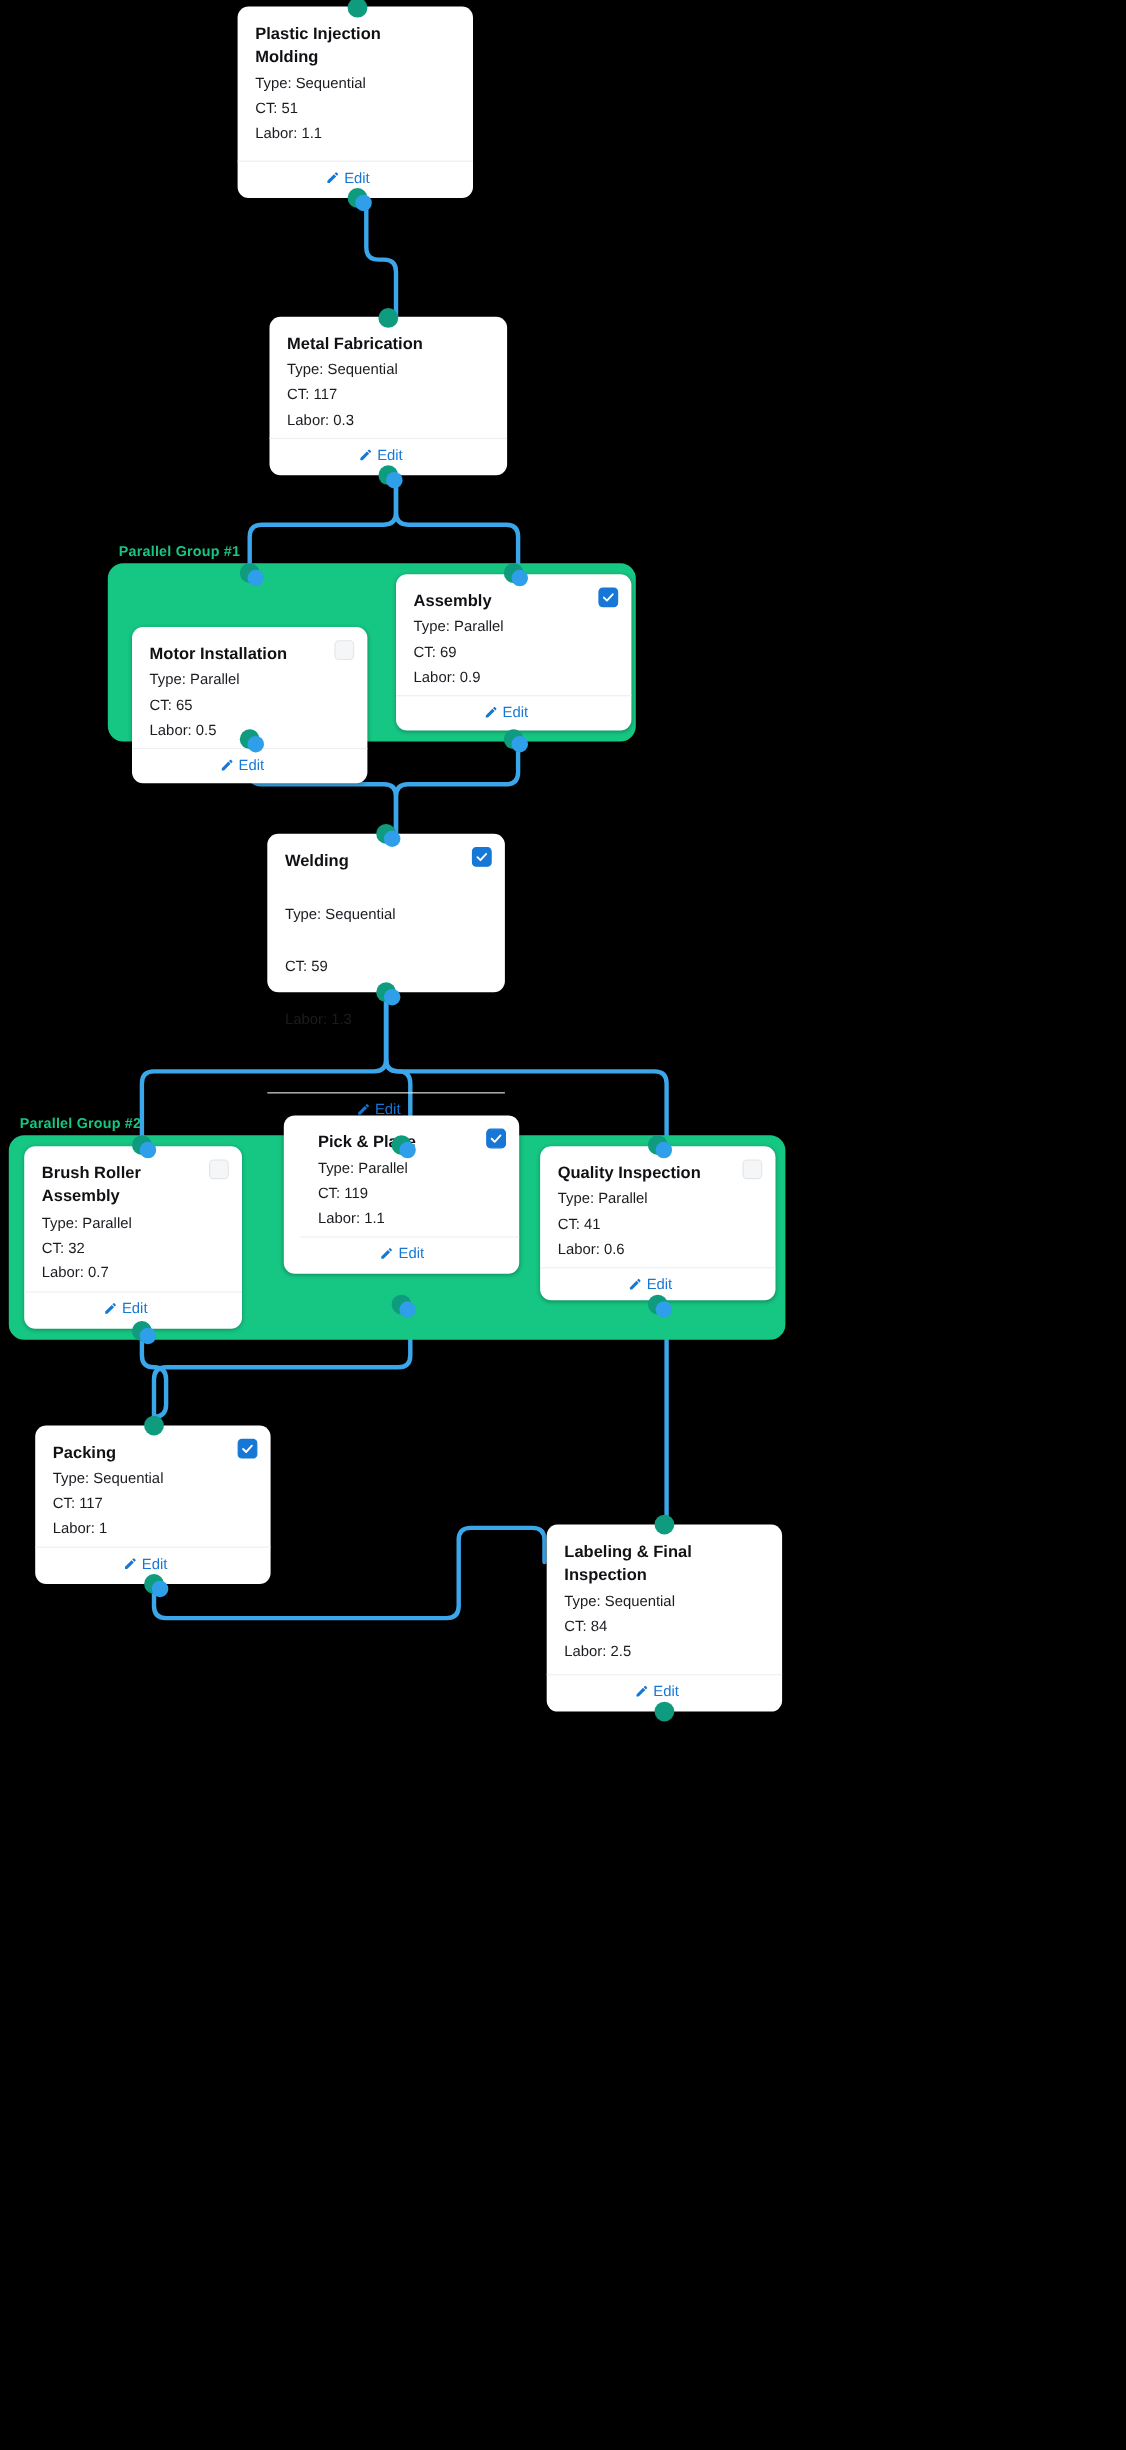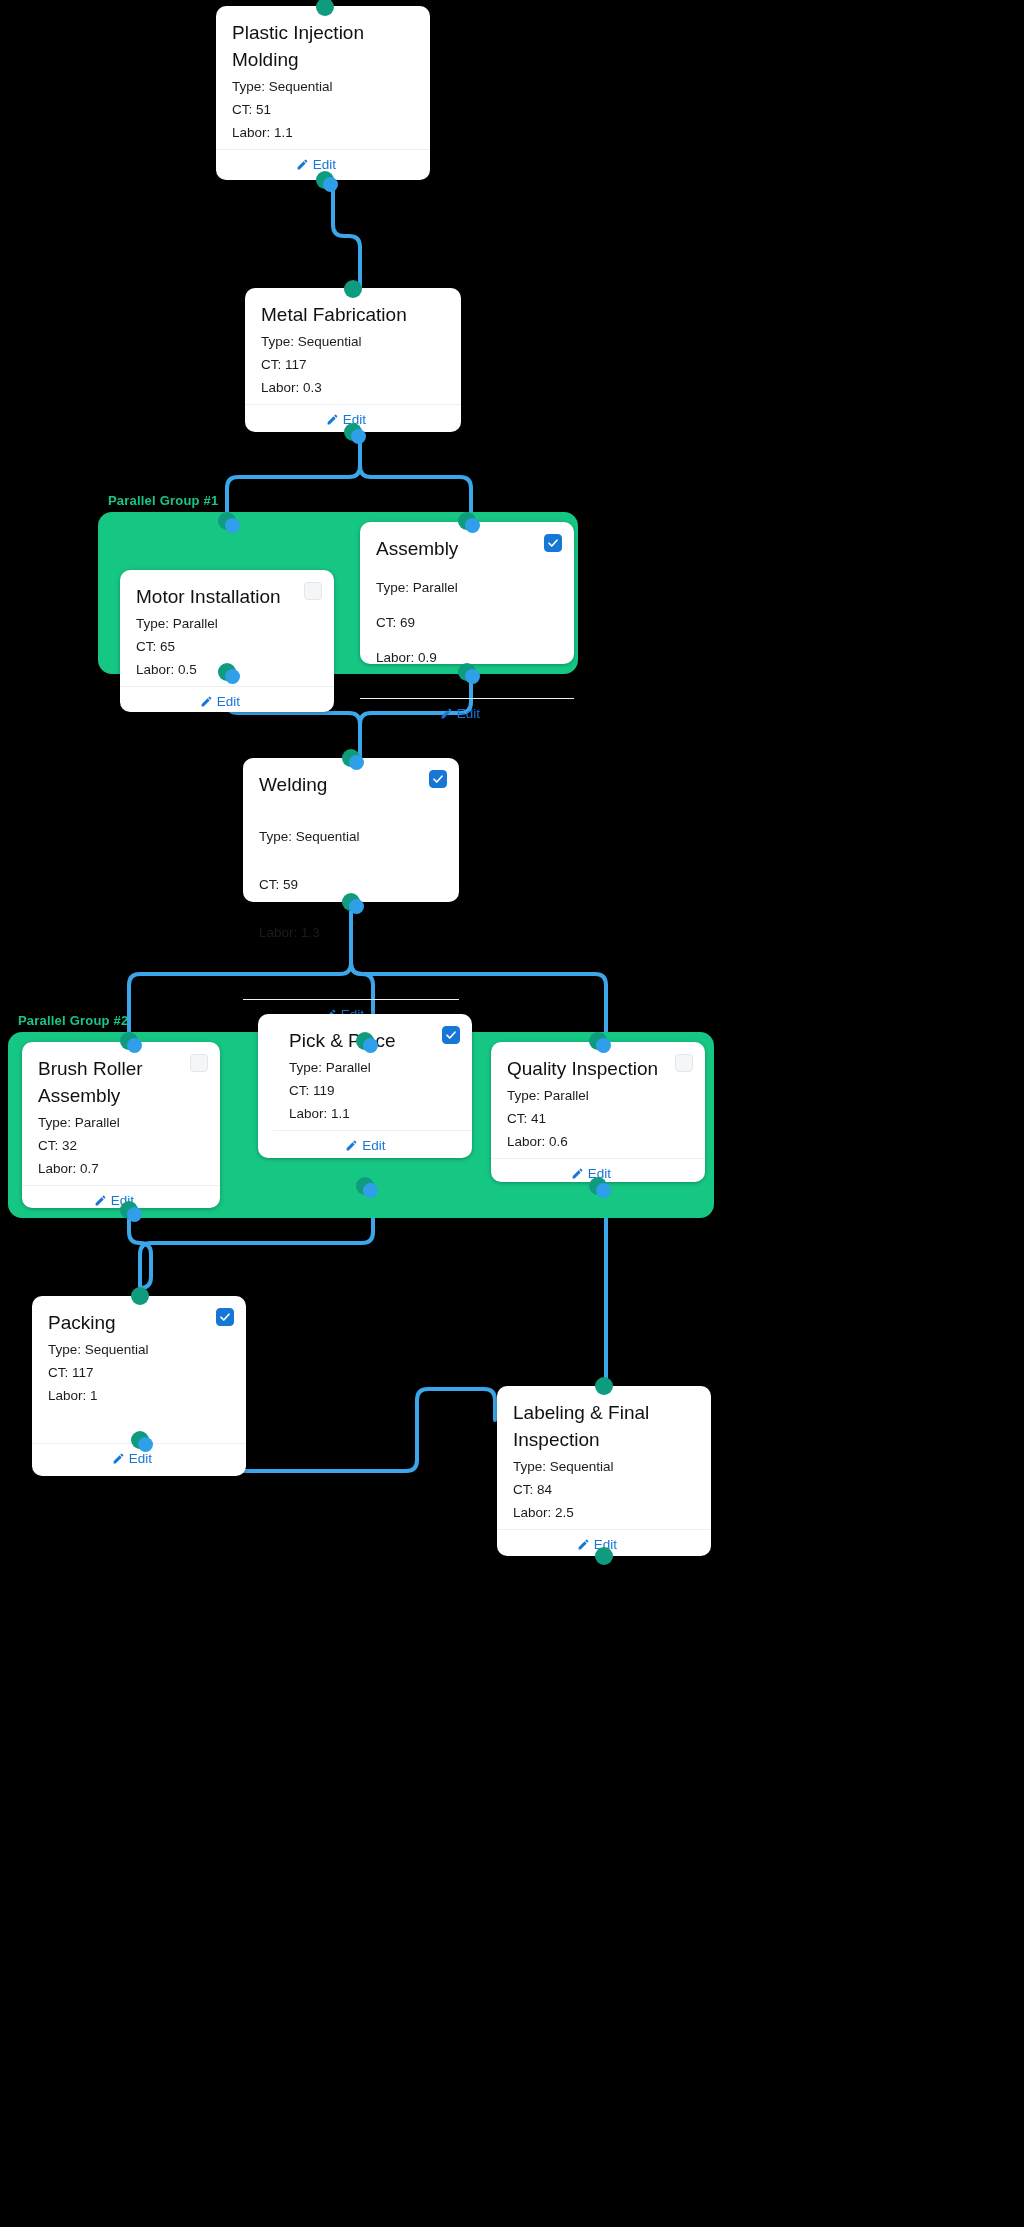--- a/index.html
+++ b/index.html
@@ -33,21 +33,21 @@
   .node {
     position: absolute;
     background: #ffffff;
     border-radius: 10px;
     box-shadow: 0 1px 4px rgba(0,0,0,.30);
     padding: 14px 16px 0 16px;
     display: flex;
     flex-direction: column;
   }
   .node .title {
-    font-size: 19px; font-weight: normal; color: #101114;
+    font-size: 15px; font-weight: bold; color: #101114;
     line-height: 1.42;
     padding-right: 26px;
     margin-bottom: 2px;
   }
   .node .meta {
     font-size: 13.5px; color: #1a1c20; line-height: 1.70;
   }
   .node .spacer { flex: 1 1 auto; min-height: 4px; }
   .node .footer {
     border-top: 1px solid #eceef1;
@@ -187,21 +187,21 @@
   </div>
   <div class="handle" style="left:227px; top:521px;">
     <span class="dotA"></span>
     <span class="dotB"></span>
     </div>
   <div class="handle" style="left:227px; top:672px;">
     <span class="dotA"></span>
     <span class="dotB"></span>
     </div>
 
-  <div class="node" style="left:360px; top:522px; width:214px; height:142px;gap:12px;">
+  <div class="node" style="left:360px; top:522px; width:214px; height:142px;">
     <div class="chk on">
       <svg width="12" height="12" viewBox="0 0 24 24" fill="none" stroke="#fff" stroke-width="3.4" stroke-linecap="round" stroke-linejoin="round">
           <path d="M4 12.5l5.5 5.5L20 6.5"></path>
         </svg>
     </div>
     <div class="title">Assembly</div>
     <div class="meta">Type: Parallel</div>
     <div class="meta">CT: 69</div>
     <div class="meta">Labor: 0.9</div>
     <div class="spacer"></div>
@@ -324,21 +324,21 @@
   </div>
   <div class="handle" style="left:598px; top:1041px;">
     <span class="dotA"></span>
     <span class="dotB"></span>
     </div>
   <div class="handle" style="left:598px; top:1186px;">
     <span class="dotA"></span>
     <span class="dotB"></span>
     </div>
 
-  <div class="node" style="left:32px; top:1296px; width:214px; height:180px;">
+  <div class="node" style="left:32px; top:1296px; width:214px; height:144px;">
     <div class="chk on">
       <svg width="12" height="12" viewBox="0 0 24 24" fill="none" stroke="#fff" stroke-width="3.4" stroke-linecap="round" stroke-linejoin="round">
           <path d="M4 12.5l5.5 5.5L20 6.5"></path>
         </svg>
     </div>
     <div class="title">Packing</div>
     <div class="meta">Type: Sequential</div>
     <div class="meta">CT: 117</div>
     <div class="meta">Labor: 1</div>
     <div class="spacer"></div>

